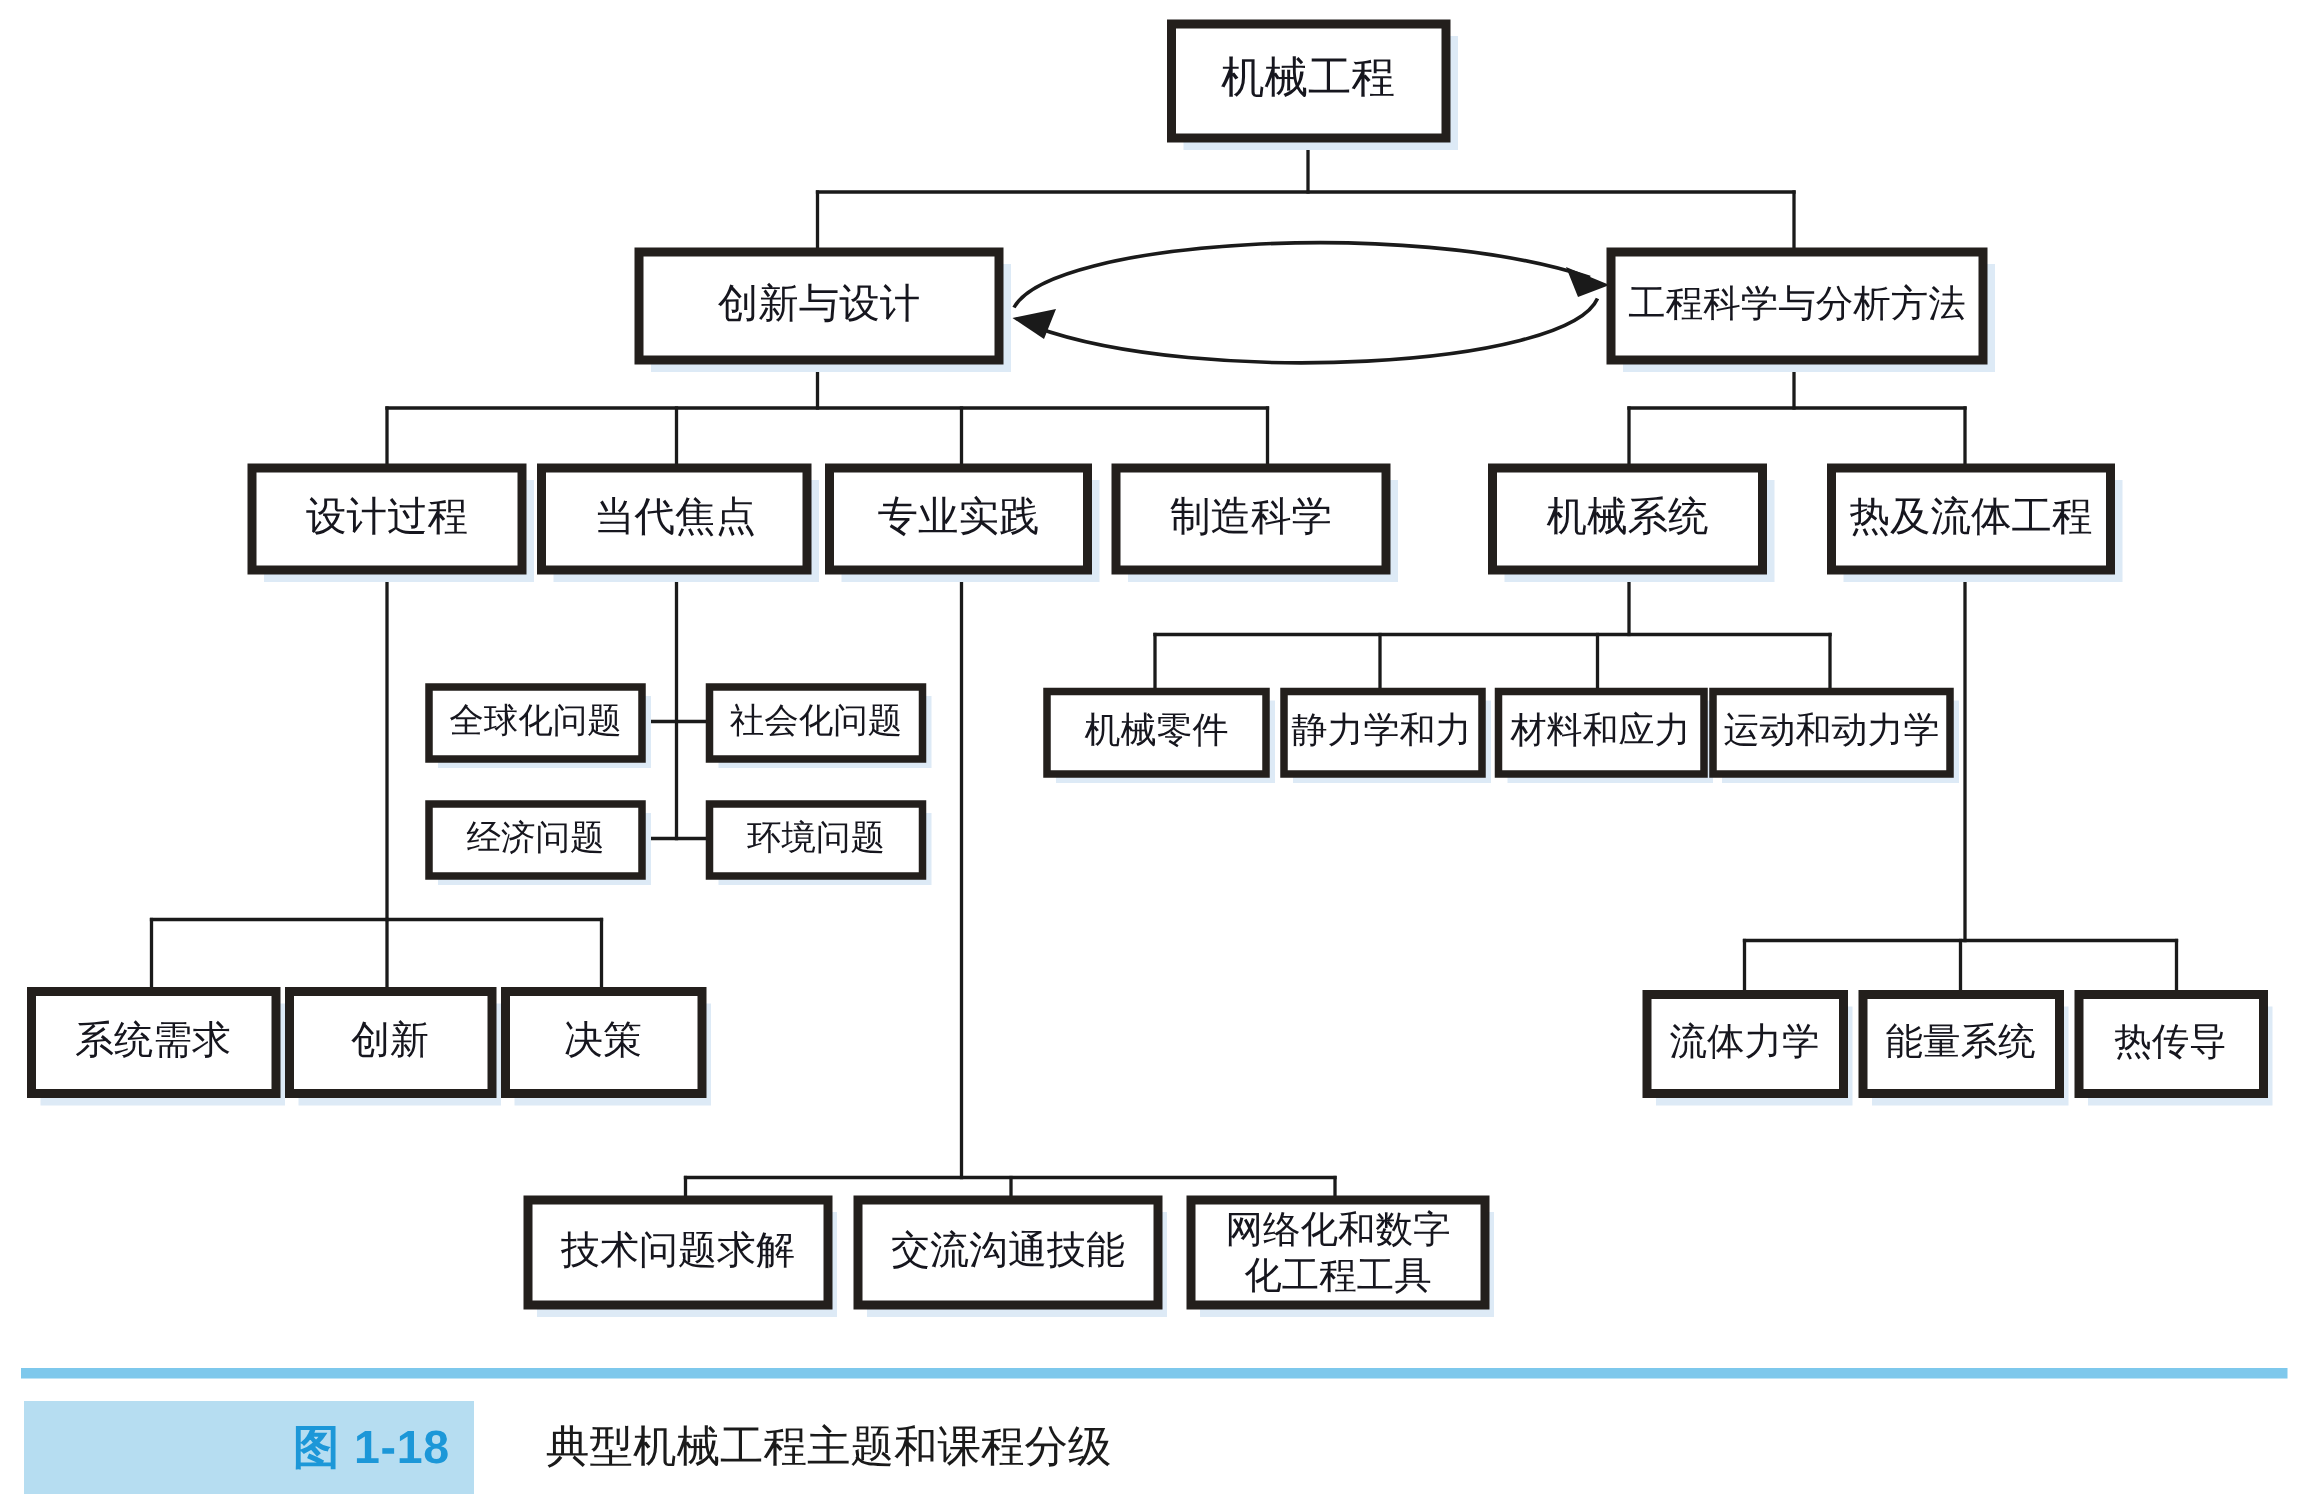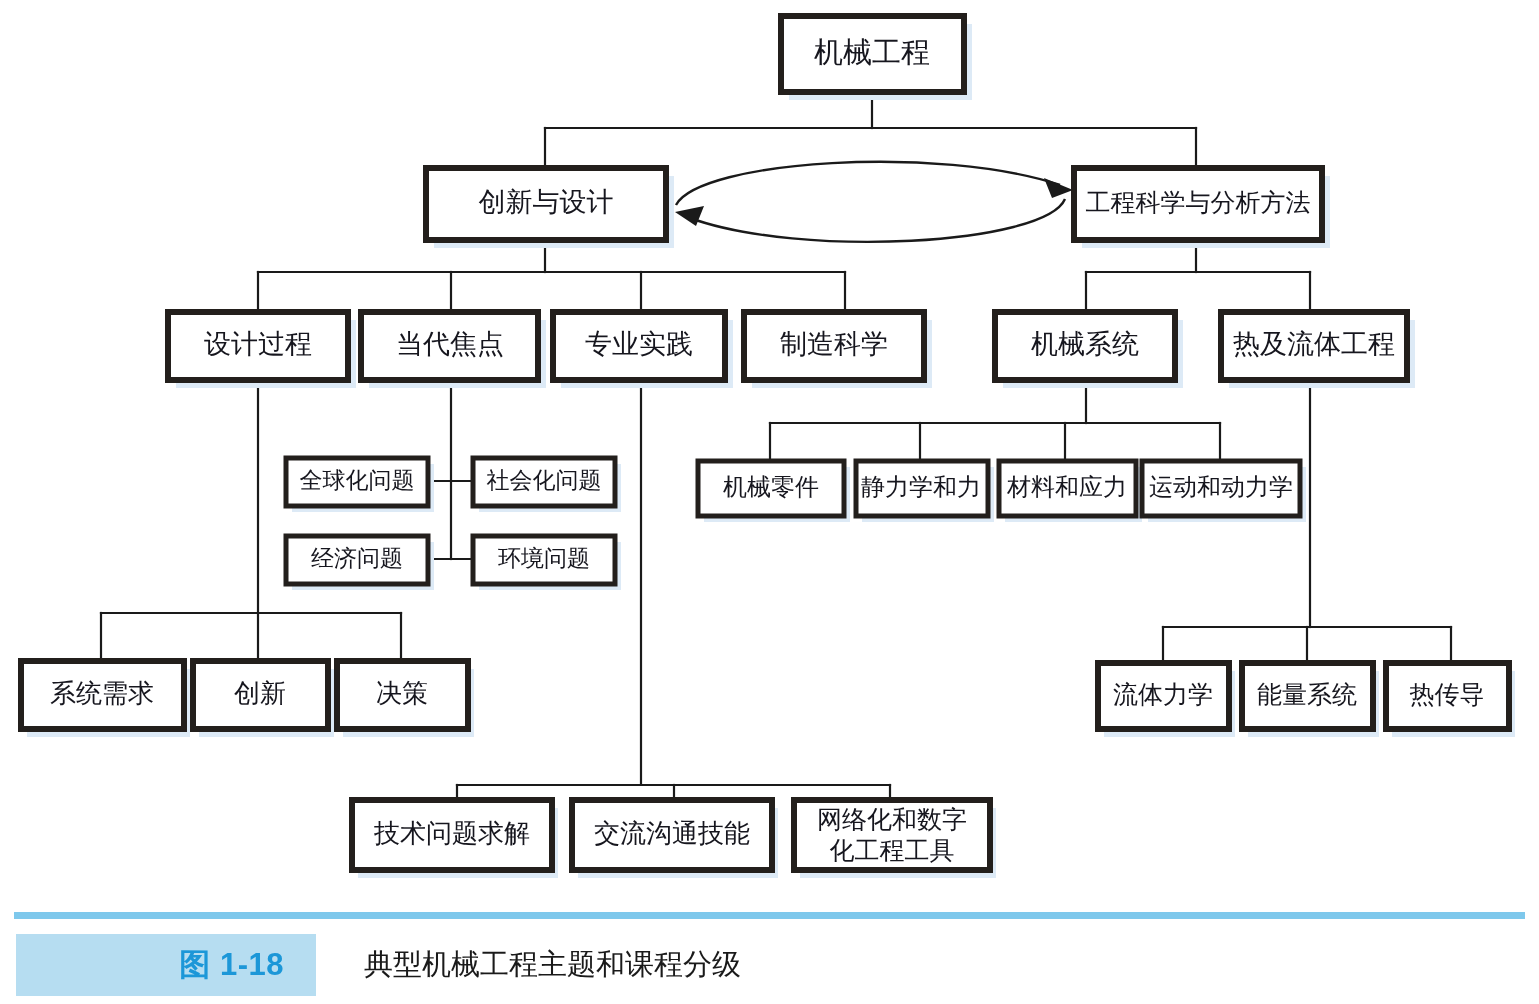--- a/index.html
+++ b/index.html
@@ -20,21 +20,21 @@
     white-space:pre;
   }
   
   #caption-block{position:absolute;left:0;bottom:0;width:1539px;height:92px;}
   #caption-rule{position:absolute;left:14px;top:0;width:1511px;height:7px;background:#7ec8ec;}
   #caption-badge{
     position:absolute;left:16px;top:22px;width:300px;height:62px;
     background:#b6ddf1;
   }
   #caption-badge-text{
-    position:absolute;right:32px;top:50%;transform:translateY(-50%);
+    position:absolute;right:16px;top:50%;transform:translateY(-50%);
     font-family:"Liberation Sans","DejaVu Sans",sans-serif;
     font-weight:bold;font-size:31px;color:#1c97d8;letter-spacing:.5px;
     white-space:nowrap;
   }
   #caption-title{
     position:absolute;left:364px;top:22px;height:62px;display:flex;align-items:center;
     font-family:Liberation Sans, sans-serif;
     font-size:29px;color:#1a1a1a;white-space:nowrap;
   }
 </style>

